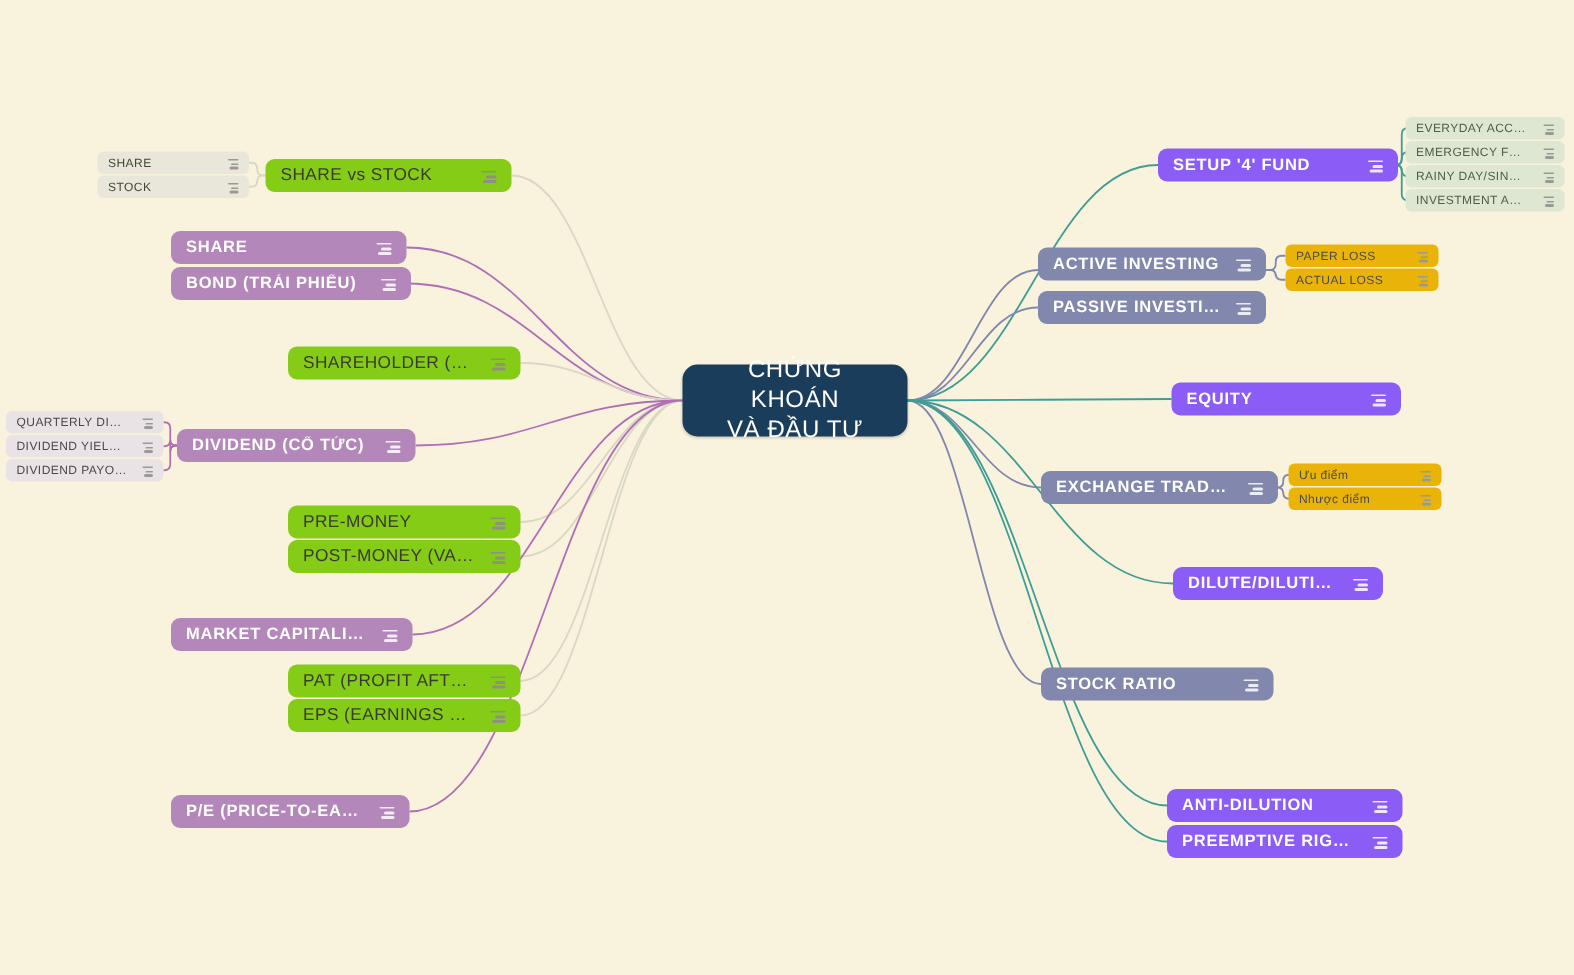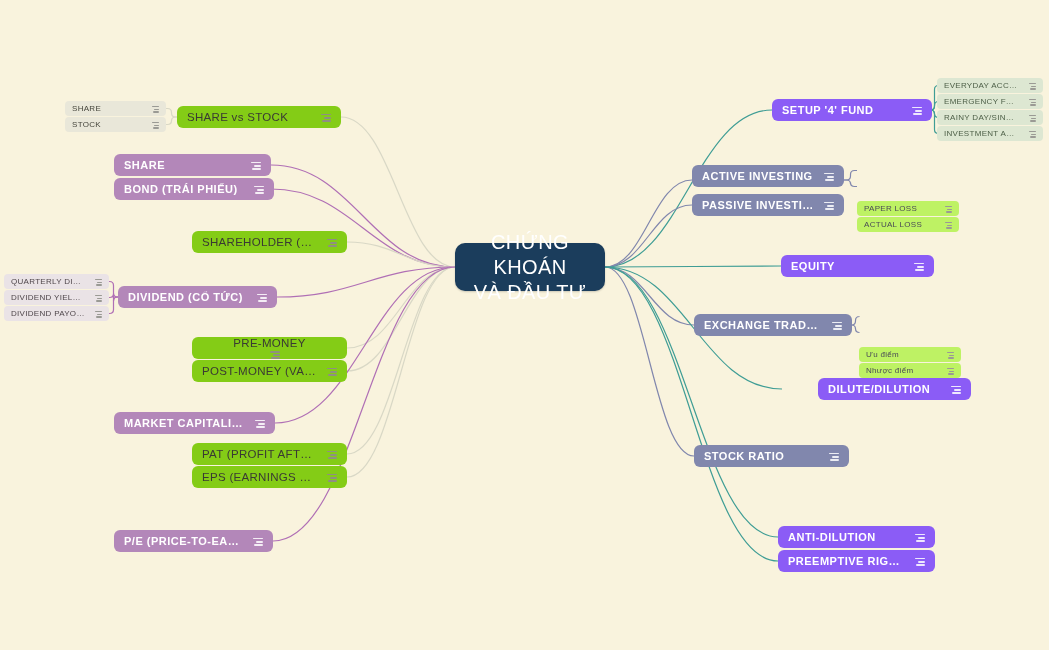--- a/index.html
+++ b/index.html
@@ -21,21 +21,21 @@
     user-select:none;
   }
   .node .label{flex:1 1 auto;overflow:hidden;text-overflow:ellipsis;}
   .node .menu{flex:0 0 auto;margin-left:10px;display:inline-block;}
 
   
   .center{
     background:#1b3d5c;
     border-radius:10px;
     color:#ffffff;
-    font-size:20px;
+    font-size:16px;
     letter-spacing:.4px;
     text-align:center;
     justify-content:center;
     line-height:1.25;
     padding:2px 14px;
     box-shadow:0 1px 2px rgba(0,0,0,.18);
   }
   .center .label{text-align:center;white-space:normal;}
 
   
@@ -48,21 +48,21 @@
   .l1.peri{background:#8187ad;}
   .l1.purple{background:#b387b9;}
   .l1.beige{background:#84cc16;color:#3a3a33;font-weight:normal;letter-spacing:.3px;font-size:11.5px;}
 
   
   .l2{
     height:15px;padding:0 7px;
     font-size:8px;letter-spacing:.3px;border-radius:4px;
   }
   .l2.green{background:#dde7d2;color:#4d5f47;}
-  .l2.lav{background:#bef264;color:#4a4a56;margin-top:38px;}
+  .l2.lav{background:#eab308;color:#4a4a56;}
   .l2.pink{background:#eae3e6;color:#4f464b;}
   .l2.beige2{background:#e9e7d9;color:#45453c;}
 
   
   .menu i{
     display:block;border-radius:1px;margin:1.5px 0 0 auto;
   }
   .l1 .menu i{background:rgba(255,255,255,.85);}
   .l1.beige .menu i{background:#8f8f82;}
   .l2 .menu i{background:#9a9a94;}
@@ -213,21 +213,21 @@
         </span>
       </div>
       <div class="node l2 lav" style="left: 859px; top: 325px; width: 102px; height: 15px;">
         <span class="label">Nhược điểm</span>
         <span class="menu">
           <i></i>
           <i></i>
           <i></i>
         </span>
       </div>
-      <div class="node l1 teal" style="left: 818px; top: 378px; width: 153px; height: 22px;">
+      <div class="node l1 teal" style="left: 782px; top: 378px; width: 140px; height: 22px;">
         <span class="label">DILUTE/DILUTION</span>
         <span class="menu">
           <i></i>
           <i></i>
           <i></i>
         </span>
       </div>
       <div class="node l1 peri" style="left: 694px; top: 445px; width: 155px; height: 22px;">
         <span class="label">STOCK RATIO</span>
         <span class="menu">
@@ -325,21 +325,21 @@
         </span>
       </div>
       <div class="node l2 pink" style="left: 4px; top: 306px; width: 105px; height: 15px;">
         <span class="label">DIVIDEND PAYOUT RATIO</span>
         <span class="menu">
           <i></i>
           <i></i>
           <i></i>
         </span>
       </div>
-      <div class="node l1 beige" style="left: 192px; top: 337px; width: 155px; height: 22px; flex-direction: column;">
+      <div class="node l1 beige" style="left: 192px; top: 337px; width: 155px; height: 22px;">
         <span class="label">PRE-MONEY</span>
         <span class="menu">
           <i></i>
           <i></i>
           <i></i>
         </span>
       </div>
       <div class="node l1 beige" style="left: 192px; top: 360px; width: 155px; height: 22px;">
         <span class="label">POST-MONEY (VALUATION)</span>
         <span class="menu">

